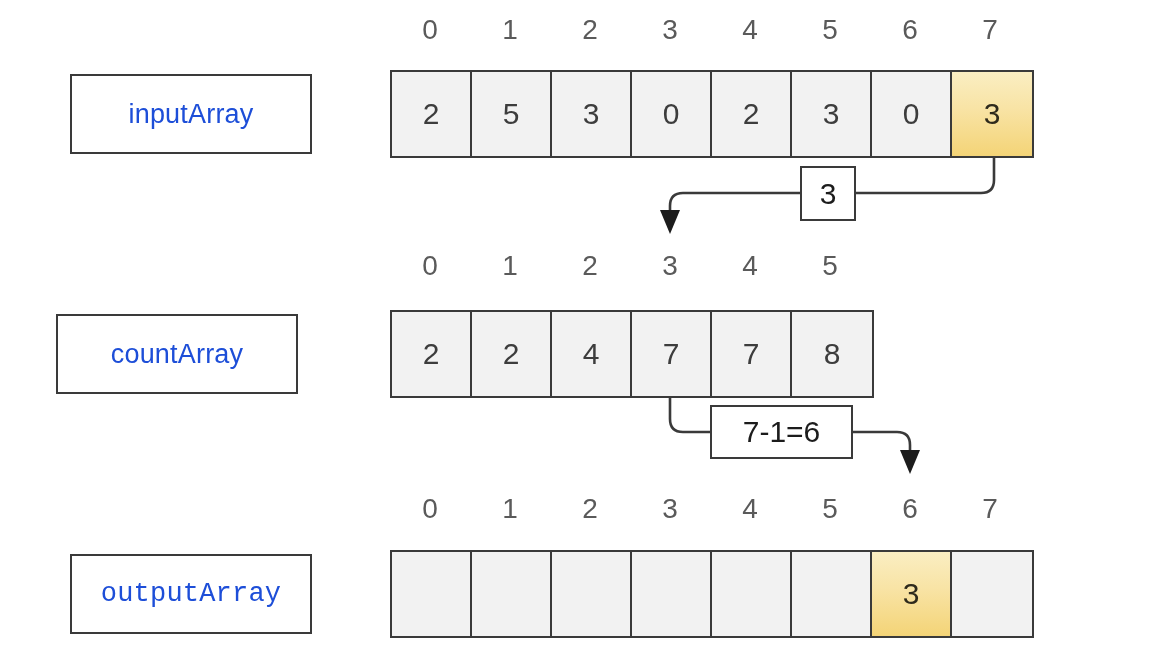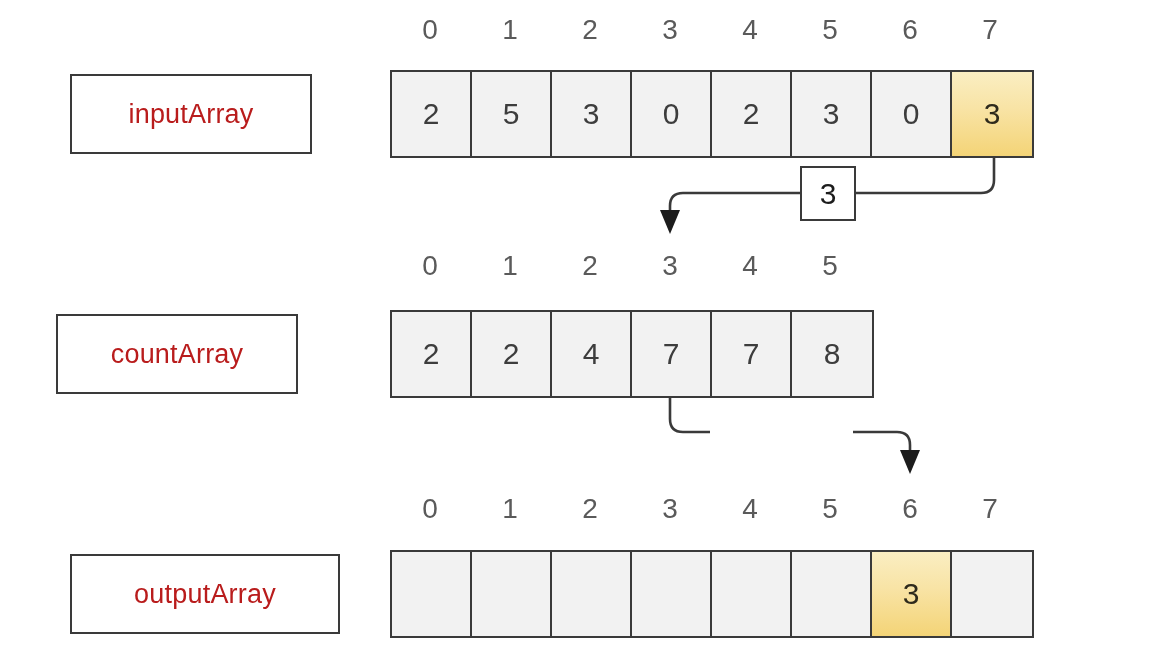--- a/index.html
+++ b/index.html
@@ -19,21 +19,21 @@
   
   .label-box {
     position: absolute;
     box-sizing: border-box;
     border: 2px solid #3a3a3a;
     background: #ffffff;
     display: flex;
     align-items: center;
     justify-content: center;
     font-size: 27px;
-    color: #b91c1c;
+    color: #1d4ed8;
     letter-spacing: .2px;
   }
 
   
   .array-row {
     position: absolute;
     display: flex;
     box-sizing: border-box;
     border: 2px solid #3a3a3a;
     background: #f2f2f2;
@@ -144,33 +144,34 @@
 
   <div class="array-row" style="left:390px; top:310px; width:484px; height:88px;">
     <div class="cell">2</div>
     <div class="cell">2</div>
     <div class="cell">4</div>
     <div class="cell">7</div>
     <div class="cell">7</div>
     <div class="cell">8</div>
   </div>
 
+  <div class="conn-box" style="left:710px; top:405px; width:143px; height:54px;">7-1=6</div>
 
   <div class="index-row" style="left:390px; top:493px;">
     <div class="idx">0</div>
     <div class="idx">1</div>
     <div class="idx">2</div>
     <div class="idx">3</div>
     <div class="idx">4</div>
     <div class="idx">5</div>
     <div class="idx">6</div>
     <div class="idx">7</div>
   </div>
 
-  <div class="label-box" style="left:70px; top:554px; width:270px; height:80px;">outputArray</div>
+  <div class="label-box" style="left:70px; top:554px; width:242px; height:80px;font-family:Liberation Mono, monospace;">outputArray</div>
 
   <div class="array-row" style="left:390px; top:550px; width:644px; height:88px;">
     <div class="cell"></div>
     <div class="cell"></div>
     <div class="cell"></div>
     <div class="cell"></div>
     <div class="cell"></div>
     <div class="cell"></div>
     <div class="cell hl">3</div>
     <div class="cell"></div>

